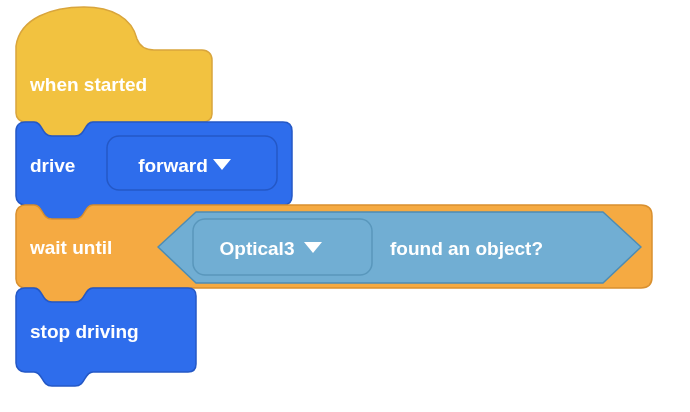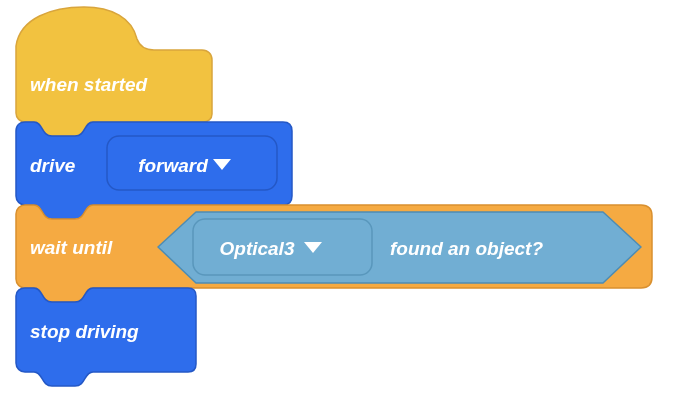--- a/index.html
+++ b/index.html
@@ -7,21 +7,20 @@
     padding: 0;
     background: #ffffff;
     width: 690px;
     height: 412px;
     overflow: hidden;
   }
   .canvas-wrap {
     position: relative;
     width: 634px;
     height: 412px;
-    font-style: italic;
   }
   svg {
     display: block;
   }
   text {
     font-family: "Liberation Sans", sans-serif;
     font-weight: 700;
     font-size: 19px;
     fill: #ffffff;
   }

